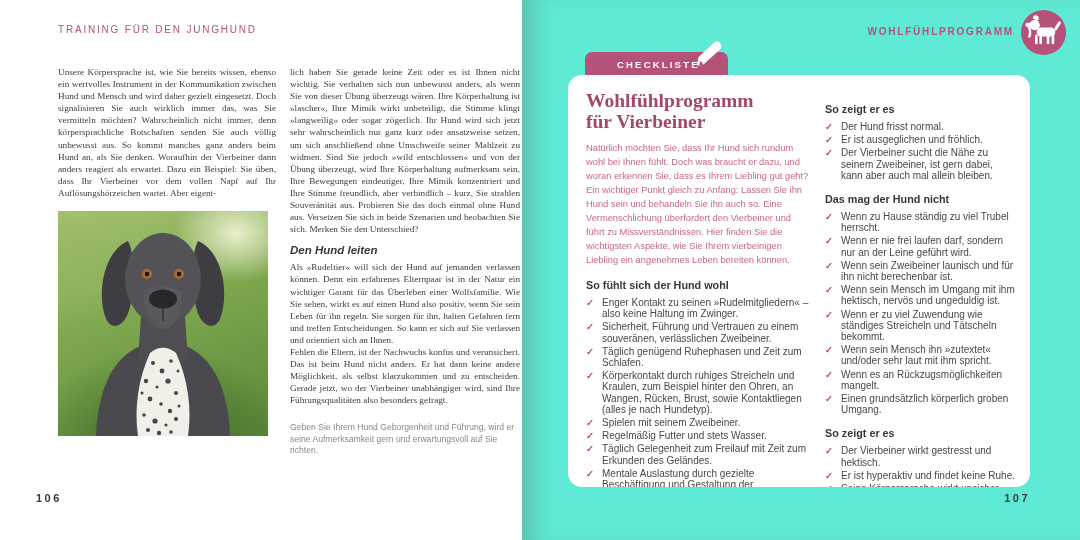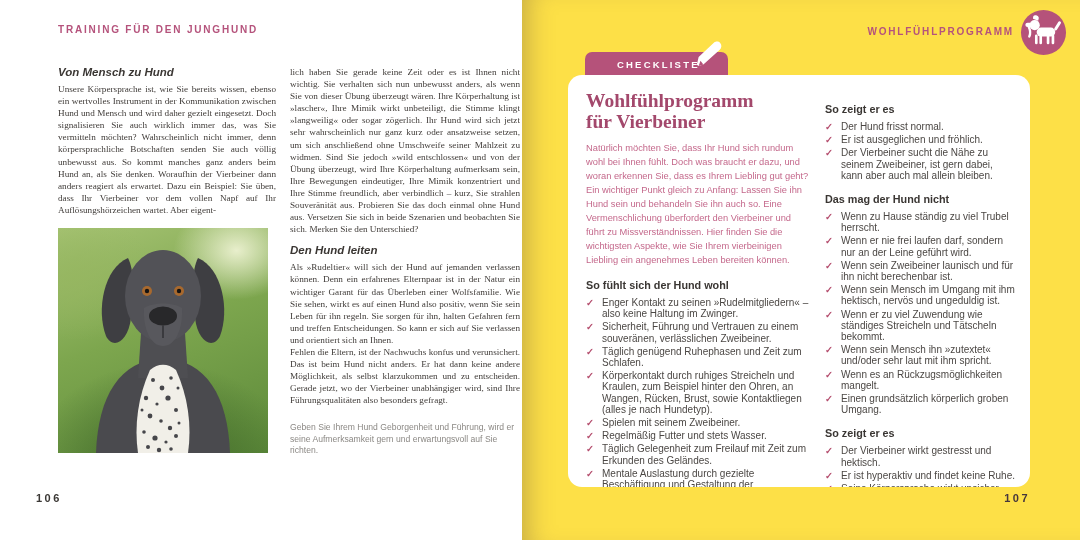--- a/index.html
+++ b/index.html
@@ -1,41 +1,41 @@
 <!DOCTYPE html>
 <html><head>
 <meta charset="utf-8">
 <style>
   html,body{margin:0;padding:0;}
   .spread{position:relative;width:1080px;height:540px;overflow:hidden;background:#ffffff;
           font-family:"Liberation Sans",sans-serif;}
   
   .page-left{position:absolute;left:0;top:0;width:522px;height:540px;background:#ffffff;}
-  .lp-header{position:absolute;left:58px;top:24px;font-size:10px;font-weight:bold;
+  .lp-header{position:absolute;left:58px;top:24px;font-size:10px;font-weight:normal;
              letter-spacing:1.8px;color:#b5537c;}
   .lp-cols{position:absolute;left:58px;top:66px;width:462px;display:flex;gap:14px;}
   .col1{width:218px;}
   .col2{width:230px;}
   .col-heading{margin:0 0 5px 0;font-size:11.5px;font-weight:bold;font-style:italic;
                color:#3b3734;font-family:"Liberation Sans",sans-serif;}
   .col-heading.mid{margin-top:9px;font-style:italic;}
   .body-serif{margin:0;font-family:"Liberation Serif","DejaVu Serif",serif;
               font-size:9.2px;line-height:12.1px;color:#403c39;text-align:justify;}
   .dog-photo{position:relative;width:210px;height:225px;margin-top:12px;overflow:hidden;
      background:
        radial-gradient(90px 70px at 85% 10%, rgba(237,242,210,0.95), rgba(237,242,210,0) 70%),
        radial-gradient(120px 90px at 8% 22%, rgba(150,182,96,0.8), rgba(150,182,96,0) 70%),
        radial-gradient(170px 130px at 50% 105%, rgba(58,98,38,0.9), rgba(58,98,38,0) 78%),
        linear-gradient(160deg,#a6c373,#7da64e 45%,#5d8a3a);}
   .dog-photo svg{position:absolute;left:0;top:0;}
   .caption{margin:16px 0 0 0;font-size:8.6px;line-height:11.4px;color:#8b8884;}
   .page-num{position:absolute;font-size:11px;font-weight:bold;letter-spacing:2.5px;}
   .pn-left{left:36px;top:492px;color:#3b3835;}
   
-  .page-right{position:absolute;left:522px;top:0;width:558px;height:540px;background:#fde047;
+  .page-right{position:absolute;left:522px;top:0;width:558px;height:540px;background:#5eead4;
               box-shadow:inset 22px 0 26px -16px rgba(96,74,62,0.35);}
   .rp-header{position:absolute;right:66px;top:26px;font-size:10px;font-weight:bold;
              letter-spacing:1.8px;color:#b5537c;}
   .badge{position:absolute;right:13px;top:9px;width:47px;height:47px;}
   .banner{position:absolute;left:63px;top:52px;height:25px;background:#b5527a;
           border-radius:7px 7px 0 0;display:flex;align-items:center;padding:0 28px 0 32px;}
   .banner-label{color:#ffffff;font-size:9.5px;font-weight:bold;letter-spacing:2.2px;}
   .pen{position:absolute;right:4px;top:-15px;width:30px;height:34px;transform:rotate(6deg);}
   .card{position:absolute;left:46px;top:75px;width:462px;height:412px;background:#ffffff;
         border-radius:14px;overflow:hidden;display:flex;padding:16px 15px 0 18px;
@@ -56,21 +56,20 @@
 </head>
 <body>
 
 <div class="spread">
 
   <div class="page-left">
     <div class="lp-header">TRAINING FÜR DEN JUNGHUND</div>
 
     <div class="lp-cols">
       <div class="col1">
-        <h3 class="col-heading">Von Mensch zu Hund</h3>
         <p class="body-serif">Unsere Körpersprache ist, wie Sie bereits wissen, ebenso ein wertvolles Instrument in der Kommunikation zwischen Hund und Mensch und wird daher gezielt eingesetzt. Doch signalisieren Sie auch wirklich immer das, was Sie vermitteln möchten? Wahrscheinlich nicht immer, denn körpersprachliche Botschaften senden Sie auch völlig unbewusst aus. So kommt manches ganz anders beim Hund an, als Sie denken. Woraufhin der Vierbeiner dann anders reagiert als erwartet. Dazu ein Beispiel: Sie üben, dass Ihr Vierbeiner vor dem vollen Napf auf Ihr Auflösungshörzeichen wartet. Aber eigent-</p>
 
         <div class="dog-photo">
           <svg viewBox="0 0 210 225" width="210" height="225">
             <path d="M70,30 C46,40 38,82 48,108 C55,122 70,114 73,90 C76,60 76,42 70,30 Z" fill="#3e3e42"></path>
             <path d="M140,30 C164,40 172,82 162,108 C155,122 140,114 137,90 C134,60 134,42 140,30 Z" fill="#3e3e42"></path>
             <path d="M38,225 C40,168 62,132 105,130 C148,132 170,168 172,225 Z" fill="#4a4a4e"></path>
             <path d="M84,90 L80,150 L130,150 L126,90 Z" fill="#4e4e52"></path>
             <ellipse cx="105" cy="68" rx="38" ry="46" fill="#525257"></ellipse>
             <path d="M86,80 C85,102 93,118 105,118 C117,118 125,102 124,80 C115,74 95,74 86,80 Z" fill="#58585d"></path>

